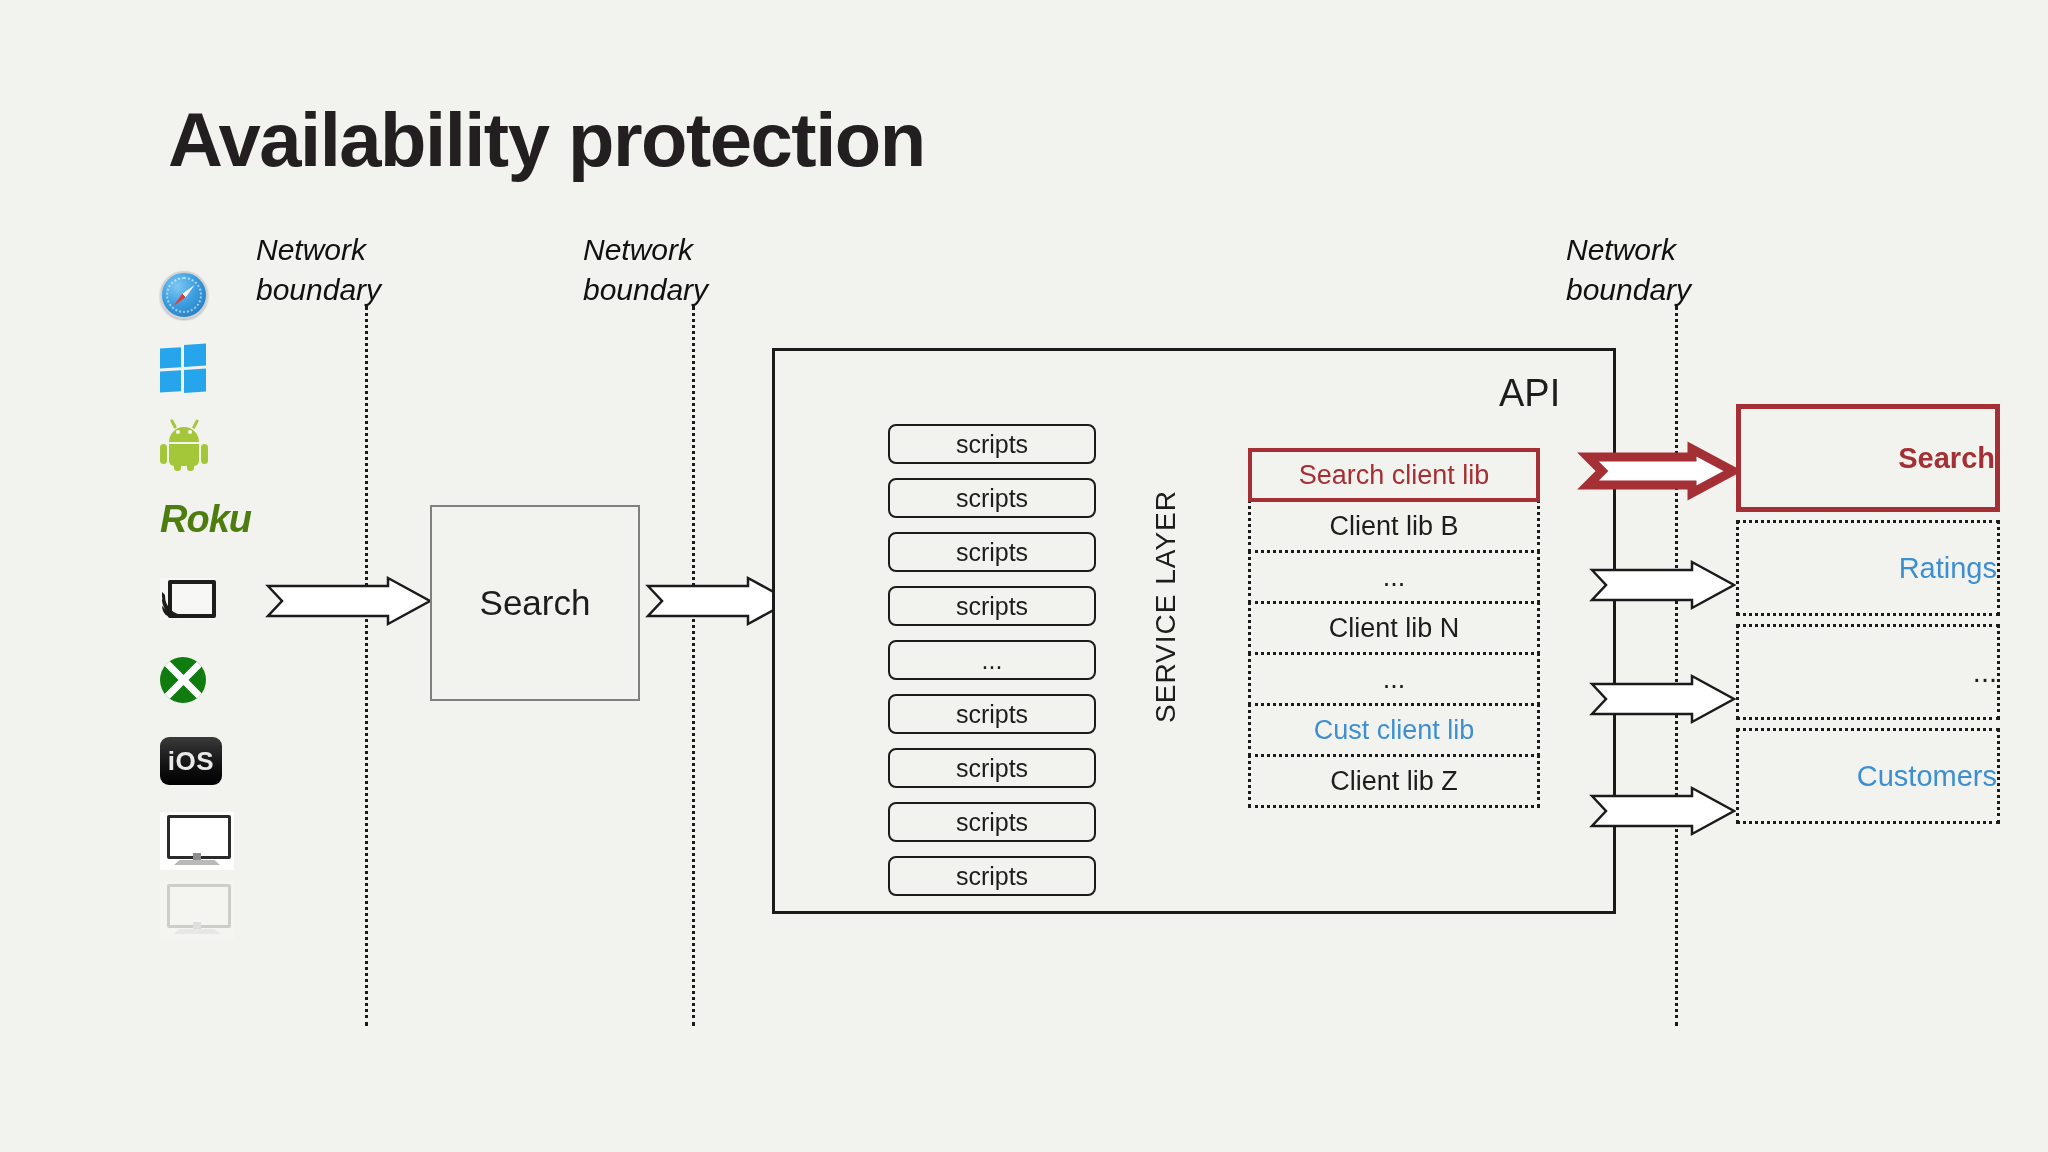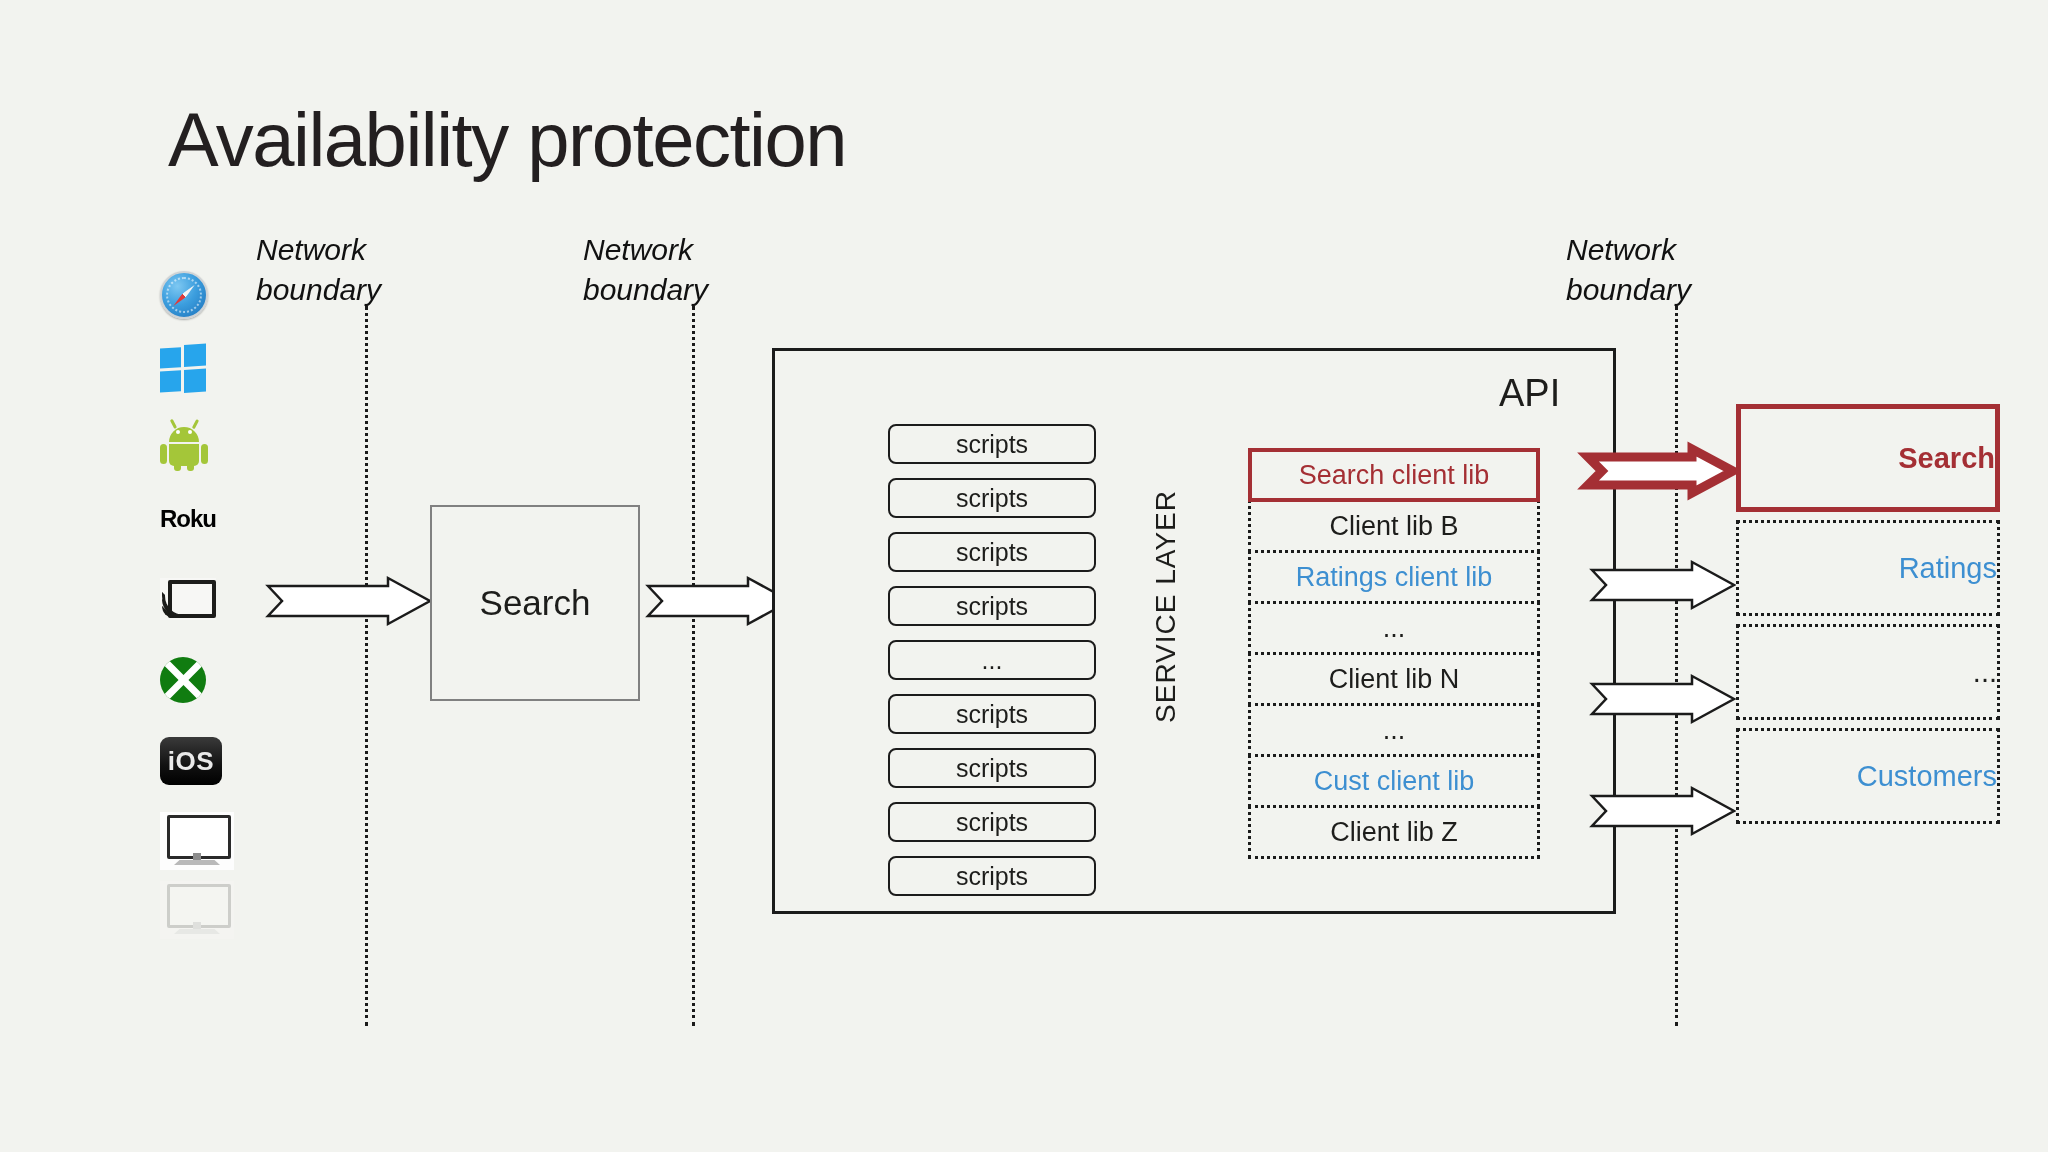--- a/index.html
+++ b/index.html
@@ -15,21 +15,21 @@
     font-family: "Liberation Sans", sans-serif;
     color: #1d1d1b;
   }
 
   
   #page-title {
     position: absolute;
     left: 168px;
     top: 96px;
     font-size: 76px;
-    font-weight: normal;
+    font-weight: bold;
     letter-spacing: -1.5px;
     color: #231f20;
     white-space: nowrap;
   }
 
   
   .boundary {
     position: absolute;
   }
   .boundary .blabel {
@@ -140,24 +140,25 @@
   .ico-android .leg {
     position: absolute; top: 44px; width: 7px; height: 8px;
     background: #a4c639; border-radius: 0 0 3px 3px;
   }
   .ico-android .leg.l { left: 14px; }
   .ico-android .leg.r { left: 27px; }
 
   
   .ico-roku {
     font-weight: bold;
-    font-size: 24px;
-    color: #000000;
+    font-size: 38px;
+    color: #4d7c0f;
     letter-spacing: -1px;
     font-family: "Liberation Sans", sans-serif;
+    font-style: italic;
   }
 
   
   .ico-cast { width: 56px; height: 42px; position: relative; background: #f7f7f5; }
   .ico-cast .screen {
     position: absolute; left: 8px; top: 2px; right: 0; height: 30px;
     border: 4px solid #1d1d1b; border-radius: 2px;
     background: #f7f7f5;
   }
   .ico-cast .wave {
@@ -467,23 +468,20 @@
     </div>
 </div>
 
 <div id="clientlib-column">
   <div class="clientlib-row highlight">
       <span>Search client lib</span>
     </div>
   <div class="clientlib-row">
       <span>Client lib B</span>
     </div>
-  <div class="clientlib-row blue">
-      <span>Ratings client lib</span>
-    </div>
   <div class="clientlib-row">
       <span>...</span>
     </div>
   <div class="clientlib-row">
       <span>Client lib N</span>
     </div>
   <div class="clientlib-row">
       <span>...</span>
     </div>
   <div class="clientlib-row blue">

